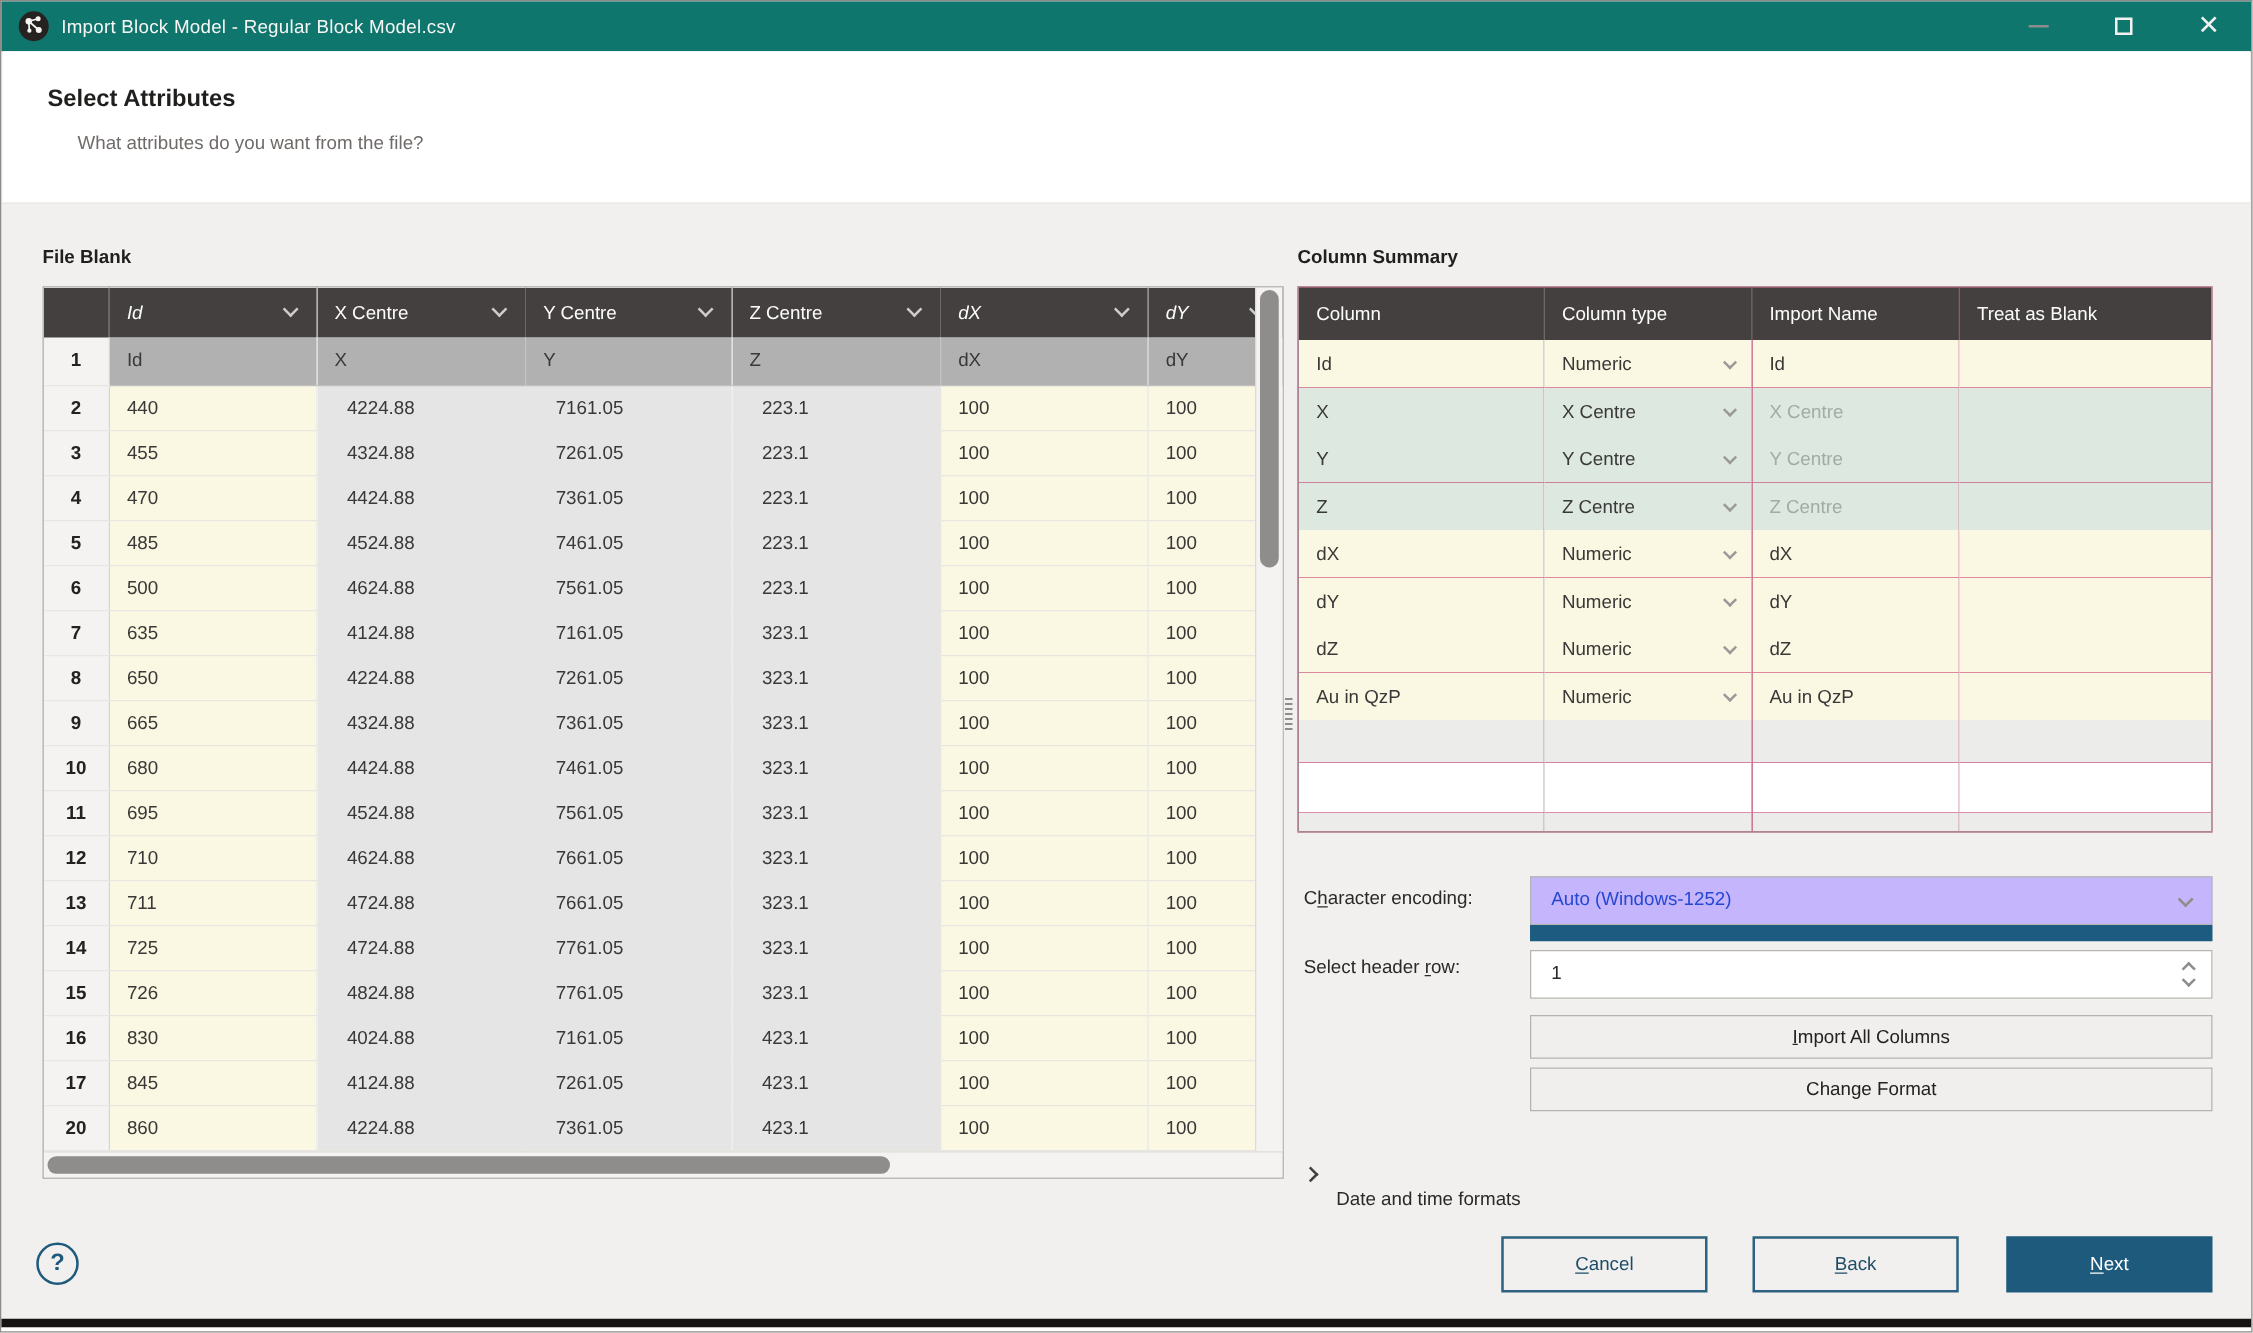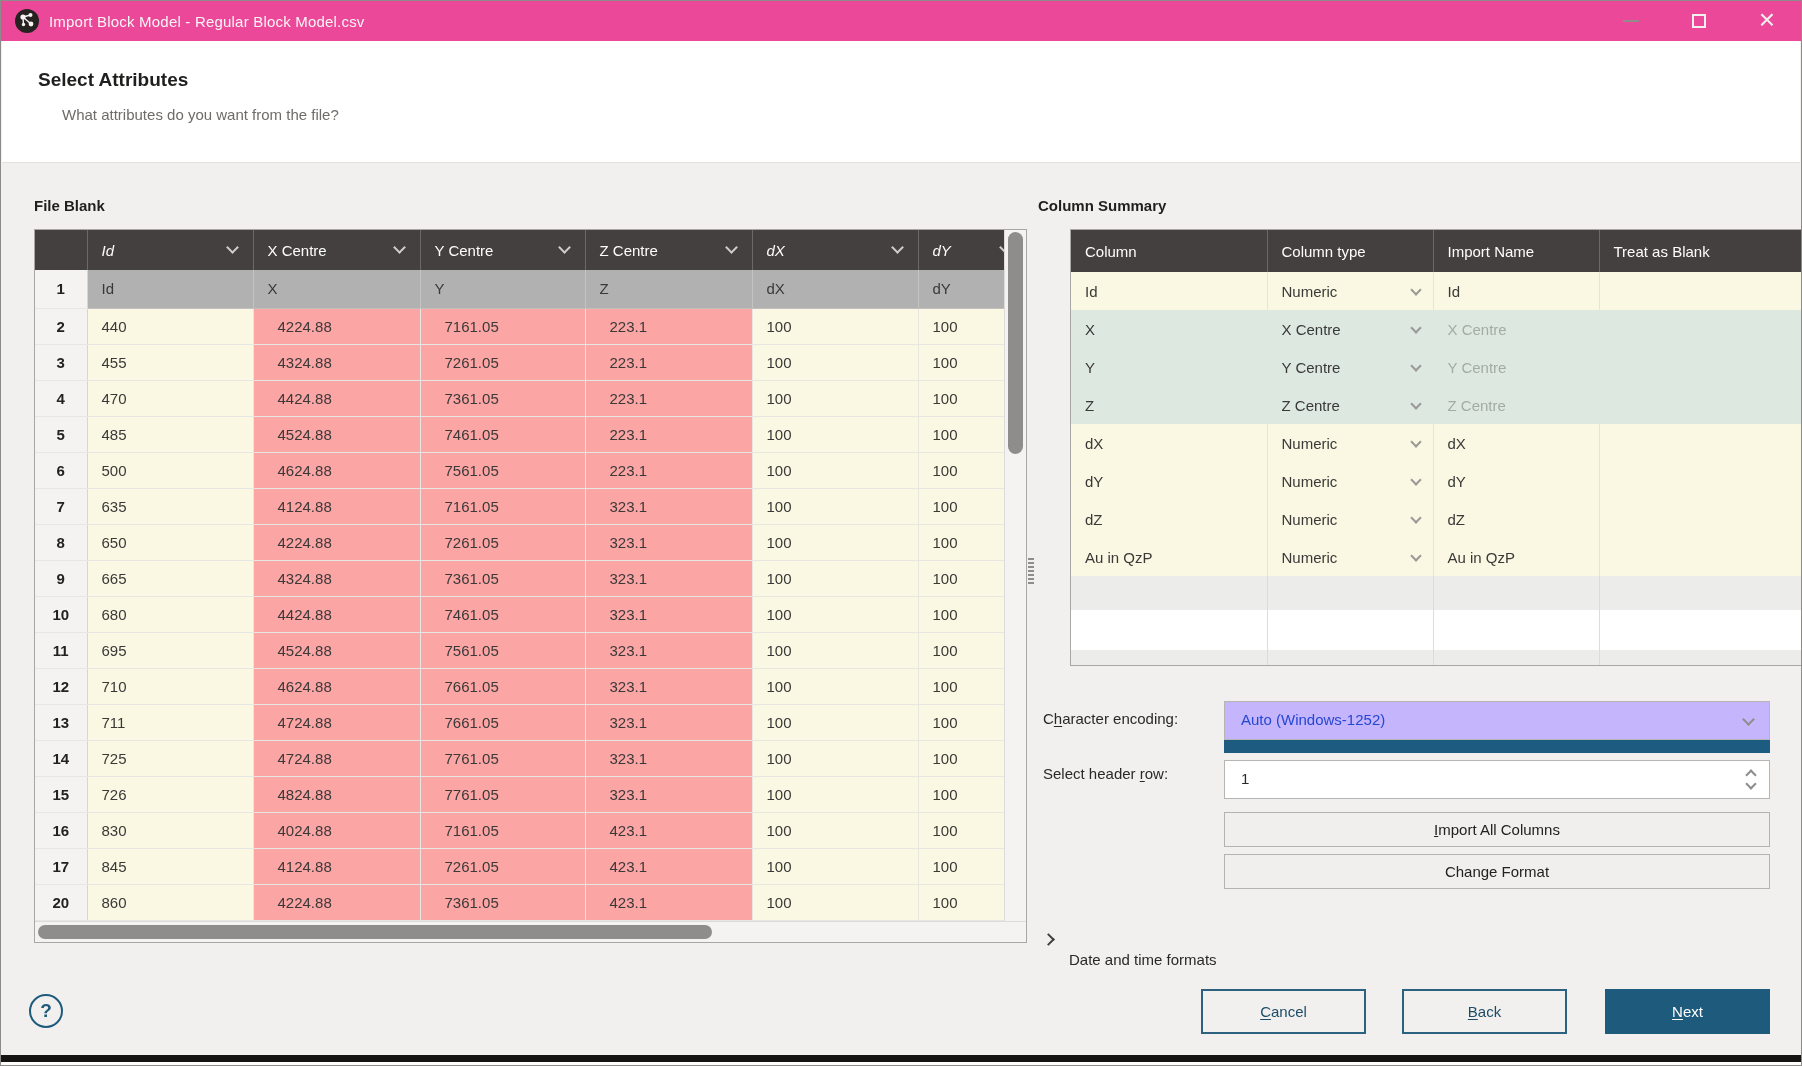--- a/index.html
+++ b/index.html
@@ -3,21 +3,21 @@
 <meta charset="utf-8">
 <style>
   * { margin:0; padding:0; box-sizing:border-box; }
   body { background:#ffffff; font-family:"Liberation Sans", sans-serif; }
   .window { position:relative; width:1802px; height:1066px; background:#f1f0ee;
             border:1px solid #8d8b8a; overflow:hidden; }
   .bottom-black { position:absolute; left:0; right:0; bottom:3px; height:7px; background:#151413; }
   .bottom-white { position:absolute; left:0; right:0; bottom:0; height:3px; background:#ffffff; }
 
   
-  .titlebar { position:absolute; left:0; top:0; right:0; height:40px; background:#ec4899;
+  .titlebar { position:absolute; left:0; top:0; right:0; height:40px; background:#0f766e;
               display:flex; align-items:center; }
   .app-icon { width:26px; height:26px; margin-left:13px; flex:0 0 auto; }
   .win-title { color:#f7f6f5; font-size:15px; margin-left:9px; letter-spacing:.2px; }
   .winbtns { margin-left:auto; display:flex; height:40px; }
   .winbtn { width:68px; height:40px; display:flex; align-items:center; justify-content:center; }
   .glyph-min { width:16px; border-top:2px solid #8f8c8b; display:block; }
   .glyph-max { width:14px; height:14px; border:2px solid #f2f1f0; display:block; }
   .glyph-close { color:#f2f1f0; font-size:28px; line-height:1; margin-top:-3px; font-weight:400; }
 
   
@@ -41,41 +41,41 @@
   th.fh.it .fh-label { font-style:italic; }
   .fd-wrap td { height:36px; font-size:15px; color:#3a3938; padding:0 0 0 14px;
                 border-right:1px solid #e8e6e2; border-bottom:1px solid #e8e6e2;
                 white-space:nowrap; overflow:hidden; }
   .fd-wrap tr.grayrow td { height:38px; }
   td.rn { background:#f4f3f1; font-weight:bold; text-align:center; padding:0; color:#232221;
           border-right:1px solid #d8d6d3; }
   td.gcell { background:#b1b1b1; color:#3a3938; border-right:1px solid #c6c4c2;
              border-bottom:1px solid #c2c0be; }
   td.cream { background:#faf7e2; }
-  td.green { background:#fca5a5;padding-left:24px; }
+  td.green { background:#e5e5e5;padding-left:24px; }
 
   .chev { display:inline-block; width:9px; height:9px; border-right:2px solid #cfcdcb;
           border-bottom:2px solid #cfcdcb; transform:rotate(45deg); }
   .hdr-chev { position:absolute; right:16px; top:13px; }
 
   .fd-vscroll { position:absolute; top:0; right:0; width:22px; bottom:21px; background:#f4f3f2;
                 border-left:1px solid #dddbd9; }
   .fd-vthumb { position:absolute; top:2px; left:3px; width:15px; height:222px; background:#8f8d8b;
                border-radius:8px; }
   .fd-hscroll { position:absolute; left:0; right:0; bottom:0; height:21px; background:#f4f3f2;
                 border-top:1px solid #dddbd9; }
   .fd-hthumb { position:absolute; left:3px; top:3px; height:14px; width:674px; background:#8f8d8b;
                border-radius:7px; }
 
   .splitter { position:absolute; left:1027px; top:557px; width:6px; height:27px;
               background:repeating-linear-gradient(180deg,#8f8d8b 0 2px,#f1f0ee 2px 4px); }
 
   
   .cs-wrap { position:absolute; left:1037px; top:228px; width:732px; height:437px;
-             background:#be185d; border:1px solid #a9a7a5; overflow:hidden;margin-left:32px; }
+             background:#be185d; border:1px solid #a9a7a5; overflow:hidden; }
   .cs-wrap table { border-collapse:collapse; table-layout:fixed; width:730px; }
   th.csh { height:42px; background:#44403f; color:#fdfdfd; font-weight:normal; font-size:15px;
            text-align:left; padding:0 0 0 14px; border-left:1px solid #6d6967; white-space:nowrap; }
   th.csh:first-child { border-left:none; }
   .cs-wrap td { height:38px; font-size:15px; color:#3a3938; padding:0 0 0 14px;
                 border-right:1px solid #e5e3df; white-space:nowrap; overflow:hidden; }
   tr.cream td { background:#faf7e2; }
   tr.green td { background:#dde8e1; }
   td.cs-type { position:relative; }
   .type-chev { position:absolute; right:13px; top:14px; width:8px; height:8px; border-color:#9b9997; }

